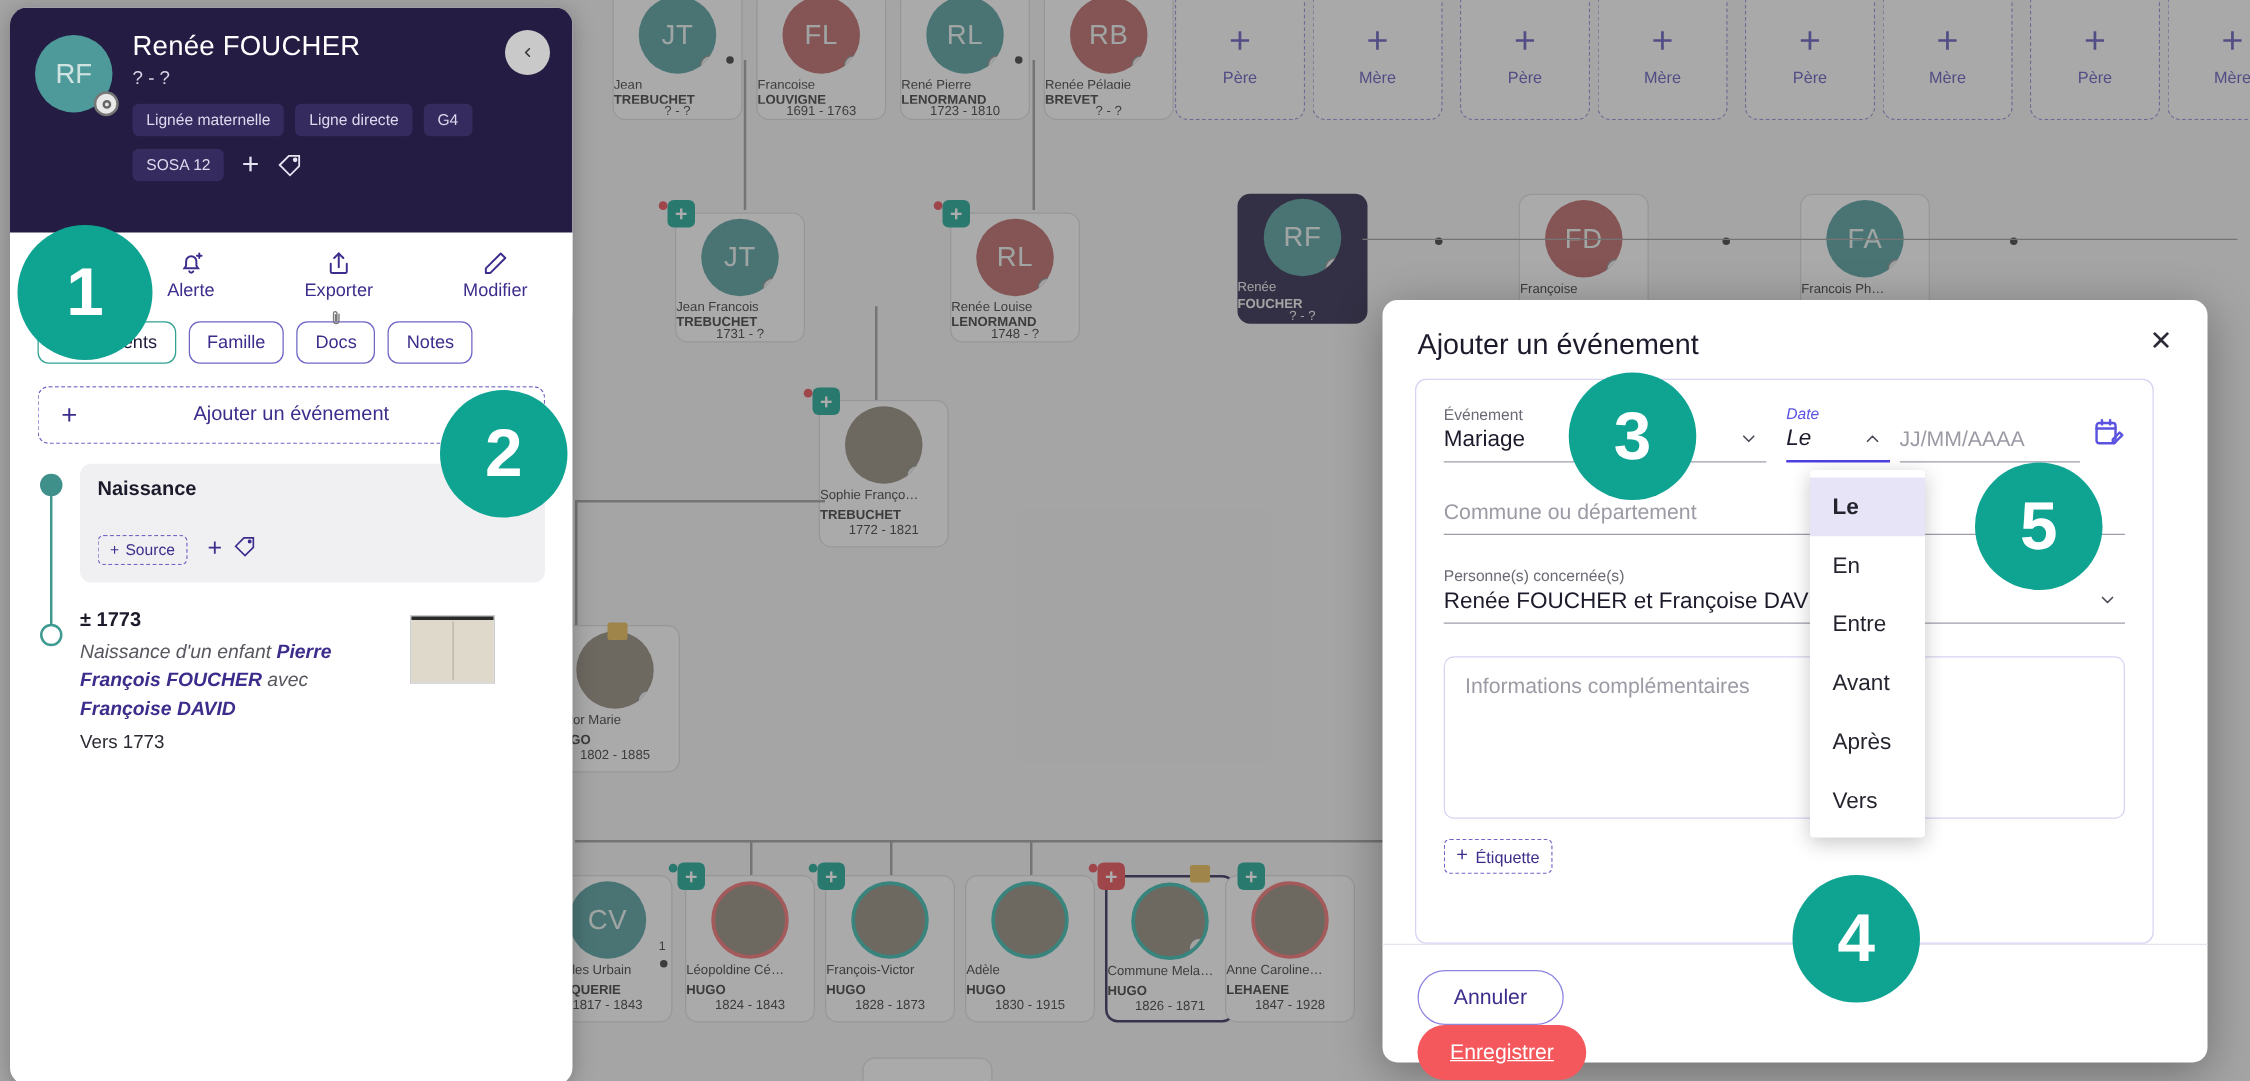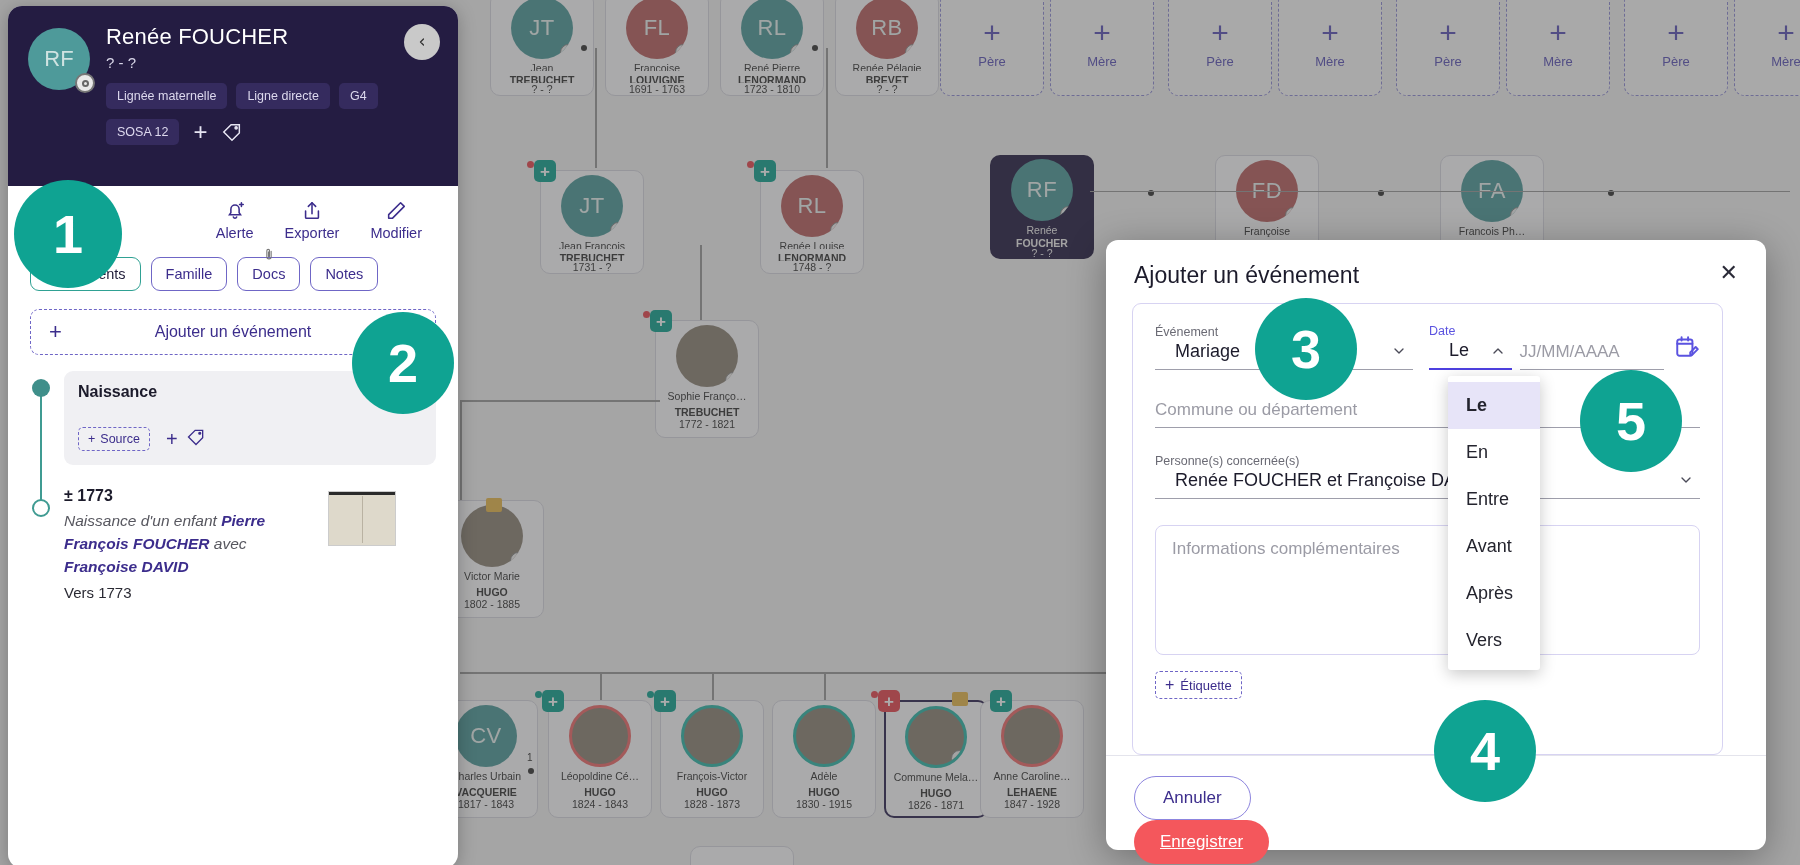--- a/index.html
+++ b/index.html
@@ -41,21 +41,21 @@
     display: flex; align-items: center; justify-content: center;
     color: #e9f2f1; font-size: 22px; letter-spacing: .5px;
     position: relative; overflow: hidden;
   }
   .card .avatar.teal { background: #4e9a9a; }
   .card .avatar.red  { background: #b85f5f; }
   .card .avatar.photo { background: #8d8376; }
   .card .avatar.ring-teal { border: 3px solid #2fb6a8; }
   .card .avatar.ring-red  { border: 3px solid #ef6a6a; }
   .card .nm {
-    font-size: 10.5px; color: #333; line-height: 12.5px; text-align: center;
+    font-size: 10.5px; color: #333; line-height: 12.5px; 
     margin-top: 3px; width: 100%; white-space: nowrap; overflow: hidden; text-overflow: ellipsis;
   }
   .card .nm.bold { font-weight: bold; }
   .card .yrs { font-size: 10.5px; color: #333; }
   .card .loc-badge {
     position: absolute; right: -4px; bottom: -2px;
     width: 17px; height: 17px; border-radius: 50%;
     background: #efefef; border: 1.5px solid #888;
     display: flex; align-items: center; justify-content: center;
   }
@@ -130,21 +130,21 @@
   }
   .sp-chips2 { margin-left: 78px; margin-top: 9px; display: flex; gap: 14px; align-items: center; }
   .ico-btn { color: #e6e4f2; cursor: pointer; display: flex; align-items: center; }
   .collapse-btn {
     position: absolute; right: 18px; top: 18px; width: 36px; height: 36px; border-radius: 50%;
     background: #c9c9c9; color: #333; display: flex; align-items: center; justify-content: center;
     font-size: 15px;
   }
 
   .sp-actions {
-    display: flex; justify-content: flex-end; gap: 31px;
+    display: flex; justify-content: flex-end; gap: 72px;
     padding: 14px 36px 10px 36px; background: #fff;
   }
   .act { display: flex; flex-direction: column; align-items: center; gap: 3px; color: #3c2d8c; cursor: pointer; }
   .act .lbl { font-size: 14.5px; }
 
   .sp-tabs { display: flex; gap: 10px; padding: 6px 22px 0 22px; }
   .tab {
     border: 1px solid #6f66c6; border-radius: 9px;
     padding: 8px 14px; font-size: 14.5px; color: #3c2d8c; background: #fff;
     position: relative; cursor: pointer;
@@ -197,27 +197,27 @@
   .modal-title { font-size: 23px; color: #1c1b2b; }
   .modal-close { color: #2b2b38; font-size: 22px; cursor: pointer; line-height: 1; }
 
   .modal-body { padding: 4px 43px 0 26px; flex: 1; }
   .form-box { border: 1px solid #d7d3f2; border-radius: 9px; padding: 20px 22px 16px 22px; height: 452px; position: relative; }
 
   .row1 { display: flex; gap: 0; align-items: flex-end; }
   .field { position: relative; }
   .f-label { font-size: 12.5px; color: #6a6a74; margin-bottom: 2px; }
   .f-label.accent { color: #5b53e0; }
-  .f-val { font-size: 18px; color: #1c1b2b; margin-left: 20px; }
+  .f-val { font-size: 18px; color: #1c1b2b; }
   .f-underline { height: 1px; background: #9e9eab; margin-top: 7px; }
   .f-underline.active { height: 2px; background: #4e40e0; }
   .chev { position: absolute; right: 6px; bottom: 8px; color: #4b4b58; font-size: 13px; }
 
   .f-event { width: 300px; }
-  .f-date  { width: 96px; margin-left: 16px; }
+  .f-date  { width: 96px; margin-left: 16px; font-style: italic; }
   .f-dateval { width: 168px; margin-left: 8px; }
   .placeholder { color: #9b9ba5; font-size: 17px; }
 
   .cal-ico { margin-left: 10px; color: #5b53e0; margin-bottom: 6px; }
 
   .f-commune { margin-top: 30px; }
   .f-person  { margin-top: 26px; position: relative; }
   .notes-box {
     margin-top: 26px; border: 1px solid #d7d3f2; border-radius: 8px;
     height: 130px; padding: 13px 16px; color: #9b9ba5; font-size: 17px;

